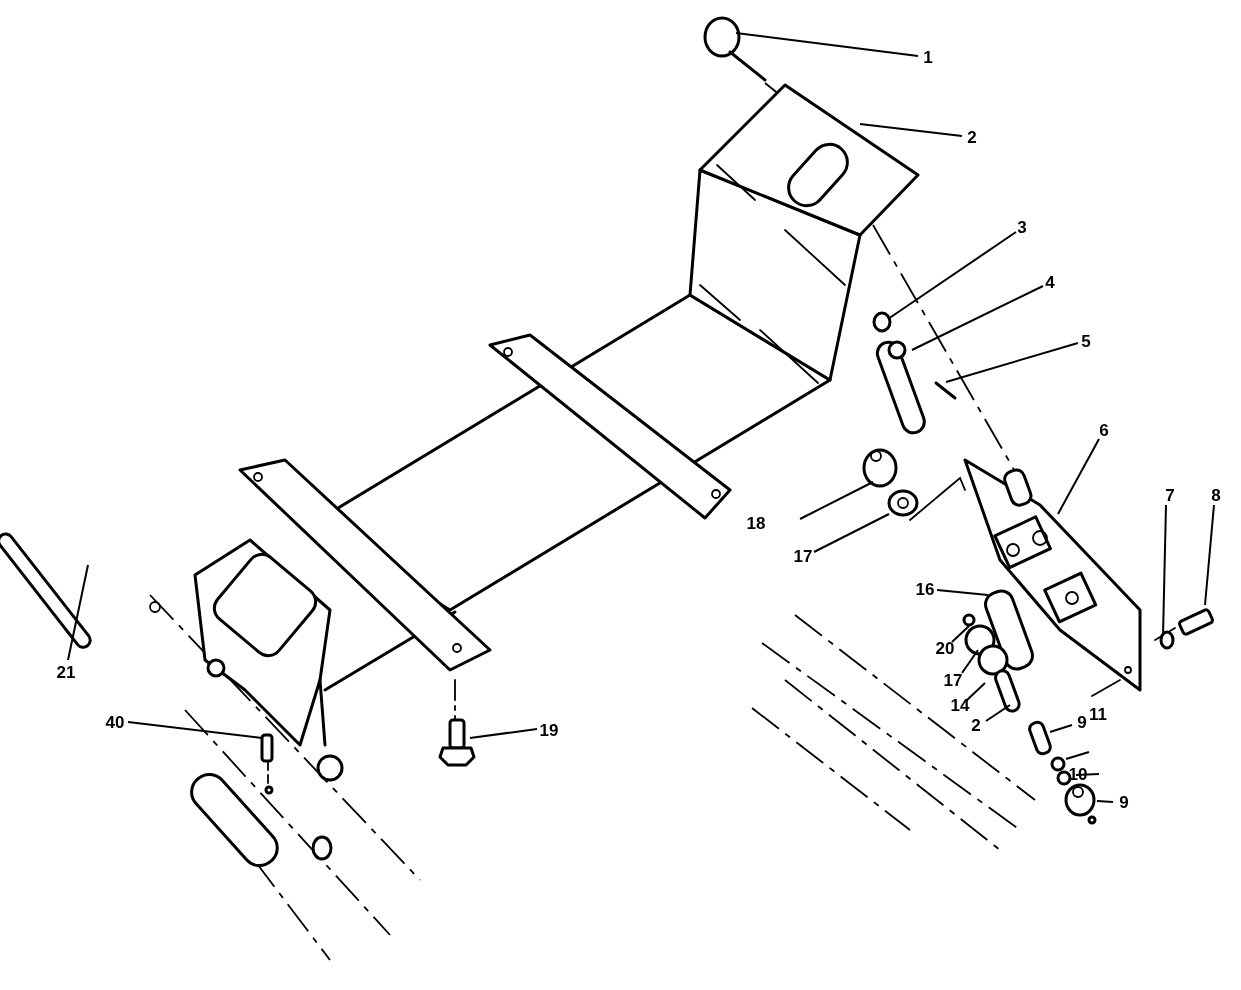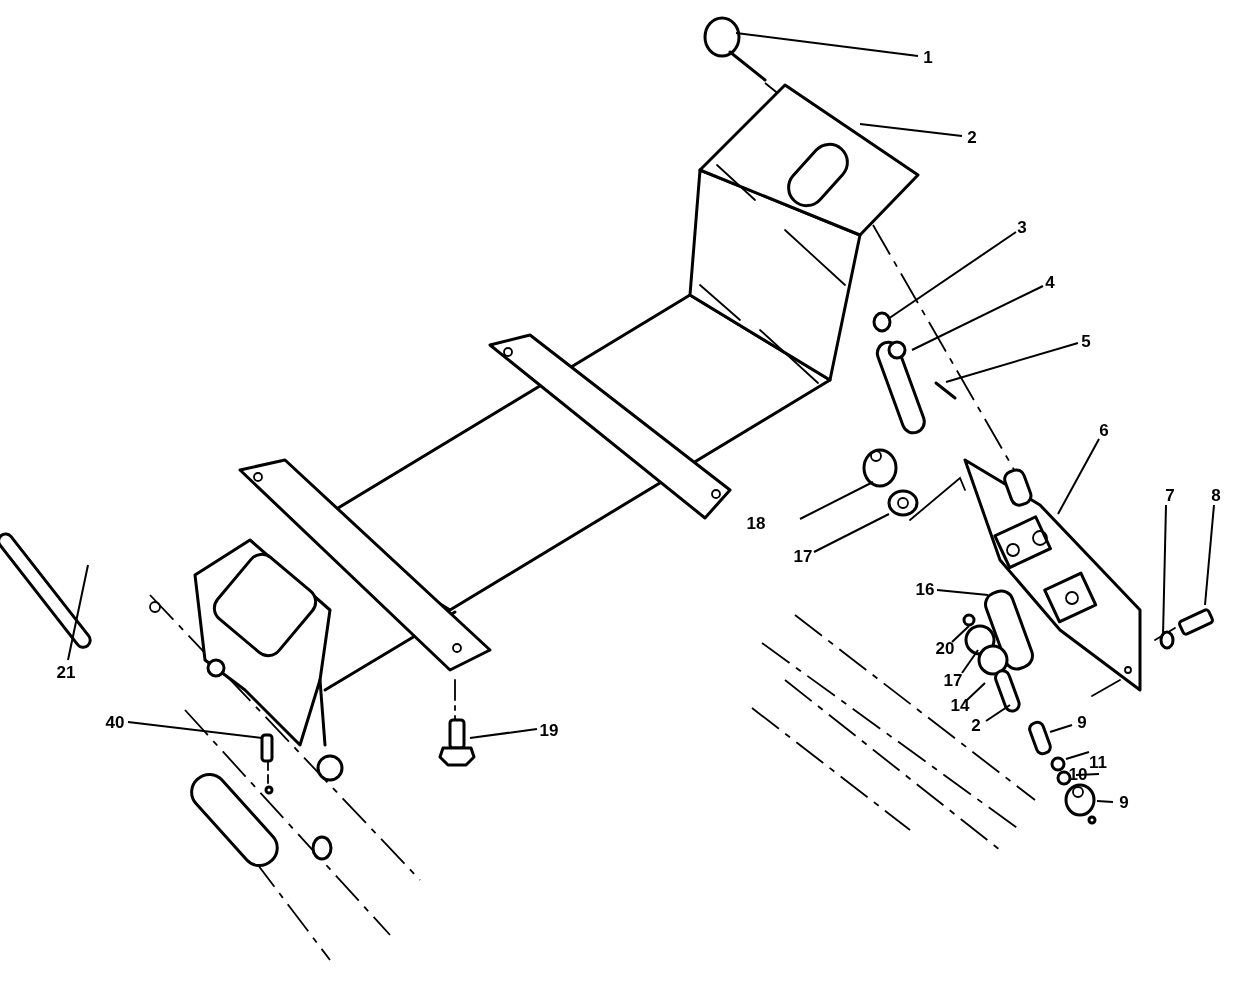--- a/index.html
+++ b/index.html
@@ -189,21 +189,21 @@
 <div class="label" style="left:928px;top:57px">1</div>
 <div class="label" style="left:972px;top:137px">2</div>
 <div class="label" style="left:1022px;top:227px">3</div>
 <div class="label" style="left:1050px;top:282px">4</div>
 <div class="label" style="left:1086px;top:341px">5</div>
 <div class="label" style="left:1104px;top:430px">6</div>
 <div class="label" style="left:1170px;top:495px">7</div>
 <div class="label" style="left:1216px;top:495px">8</div>
 <div class="label" style="left:1124px;top:802px">9</div>
 <div class="label" style="left:1078px;top:774px">10</div>
-<div class="label" style="left:1098px;top:762px">11</div>
+<div class="label" style="left:1098px;top:714px">11</div>
 <div class="label" style="left:1082px;top:722px">9</div>
 <div class="label" style="left:976px;top:725px">2</div>
 <div class="label" style="left:960px;top:705px">14</div>
 <div class="label" style="left:945px;top:648px">20</div>
 <div class="label" style="left:925px;top:589px">16</div>
 <div class="label" style="left:803px;top:556px">17</div>
 <div class="label" style="left:953px;top:680px">17</div>
 <div class="label" style="left:756px;top:523px">18</div>
 <div class="label" style="left:549px;top:730px">19</div>
 <div class="label" style="left:115px;top:722px">40</div>

